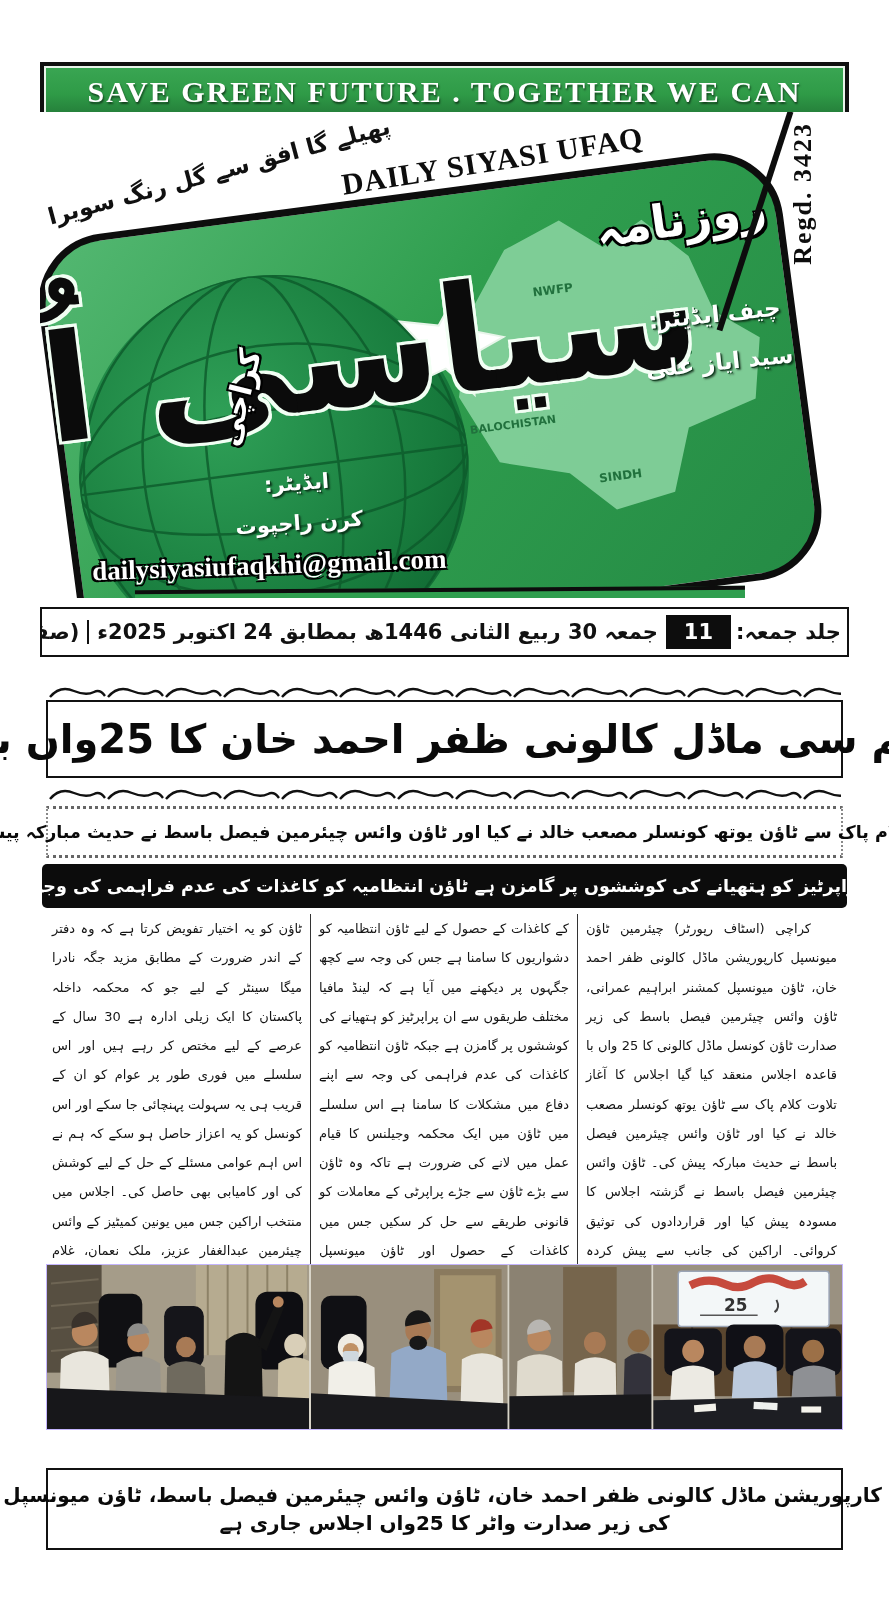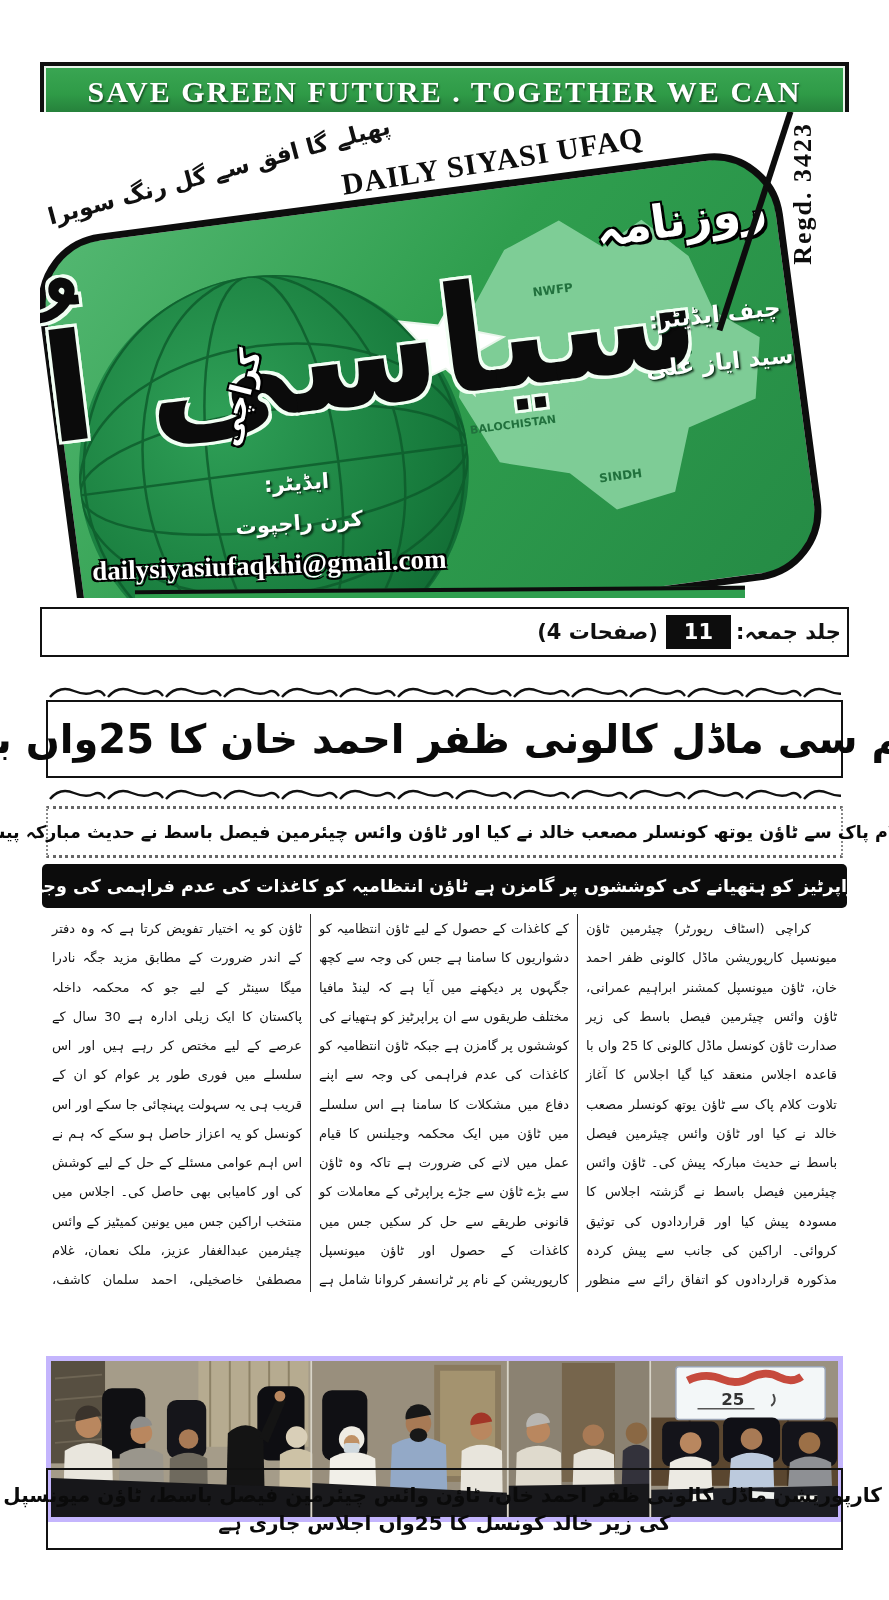--- a/index.html
+++ b/index.html
@@ -80,21 +80,21 @@
 
   
   .body-cols{position:absolute;left:44px;top:914px;width:801px;height:378px;display:flex;direction:rtl;}
   .col{width:267px;box-sizing:border-box;padding:0 8px;overflow:hidden;
     font-size:13px;line-height:2.25;text-align:justify;direction:rtl;color:#141414;}
   .col:not(:first-child){border-right:1.5px solid #333;}
   .col.first p{text-indent:26px;}
   .col p{margin:0;}
 
   
-  .photo-box{position:absolute;left:46px;top:1356px;width:797px;height:166px;border:5px solid #c4b5fd;
+  .photo-box{position:absolute;left:46px;top:1264px;width:797px;height:166px;border:1px solid #c4b5fd;
     box-sizing:border-box;background:#8f8878;}
   .photo-box svg{display:block;width:100%;height:100%;}
 
   .caption-box{position:absolute;left:46px;top:1468px;width:797px;height:82px;border:2px solid #111;
     box-sizing:border-box;display:flex;flex-direction:column;align-items:center;justify-content:center;gap:4px;}
   .caption-box span{direction:rtl;font-weight:bold;font-size:20px;white-space:nowrap;color:#0a0a0a;}
 </style>
 </head>
 <body>
 
@@ -162,20 +162,21 @@
     <div class="regd">Regd. 3423</div>
     <div class="diag-line"></div>
     <div class="bottom-strip"></div>
   </div>
 
   <div class="issue-bar u">
     <span class="grp">
       <span>جلد جمعہ:</span>
       <span class="black-box">11</span>
     </span>
+    <span class="date-line">جمعہ 30 ربیع الثانی 1446ھ بمطابق 24 اکتوبر 2025ء</span>
     <span>(صفحات 4)</span>
 
   </div>
 
   <svg class="wavy" style="top:684px">
     <defs>
         <pattern id="wavA" width="58" height="16" patternUnits="userSpaceOnUse">
       <path d="M2 13 Q12 1 26 7 Q38 12 46 8 Q52 5 57 12" fill="none" stroke="#111" stroke-width="2.4"></path>
     </pattern>
       </defs>
@@ -307,16 +308,16 @@
         <circle cx="772" cy="84" r="11" fill="#9c7047"></circle>
       <polygon points="611,132 801,128 801,160 611,160" fill="#1d1e23"></polygon>
       <rect x="652" y="136" width="22" height="7" fill="#f2f1ea" transform="rotate(-4 663 139)"></rect>
       <rect x="712" y="134" width="24" height="7" fill="#eef0ee" transform="rotate(3 724 137)"></rect>
       <rect x="760" y="138" width="20" height="6" fill="#f4f3ec"></rect>
     </svg>
   </div>
 
   <div class="caption-box">
     <span>چیئرمین ٹاؤن میونسپل کارپوریشن ماڈل کالونی ظفر احمد خان، ٹاؤن وائس چیئرمین فیصل باسط، ٹاؤن میونسپل کمشنر ابراہیم عمرانی</span>
-    <span>کی زیر خالد کونسل کا 25واں اجلاس جاری ہے</span>
+    <span>کی زیر صدارت واٹر کا 25واں اجلاس جاری ہے</span>
   </div>
 
 </div>
 
 </body></html>

